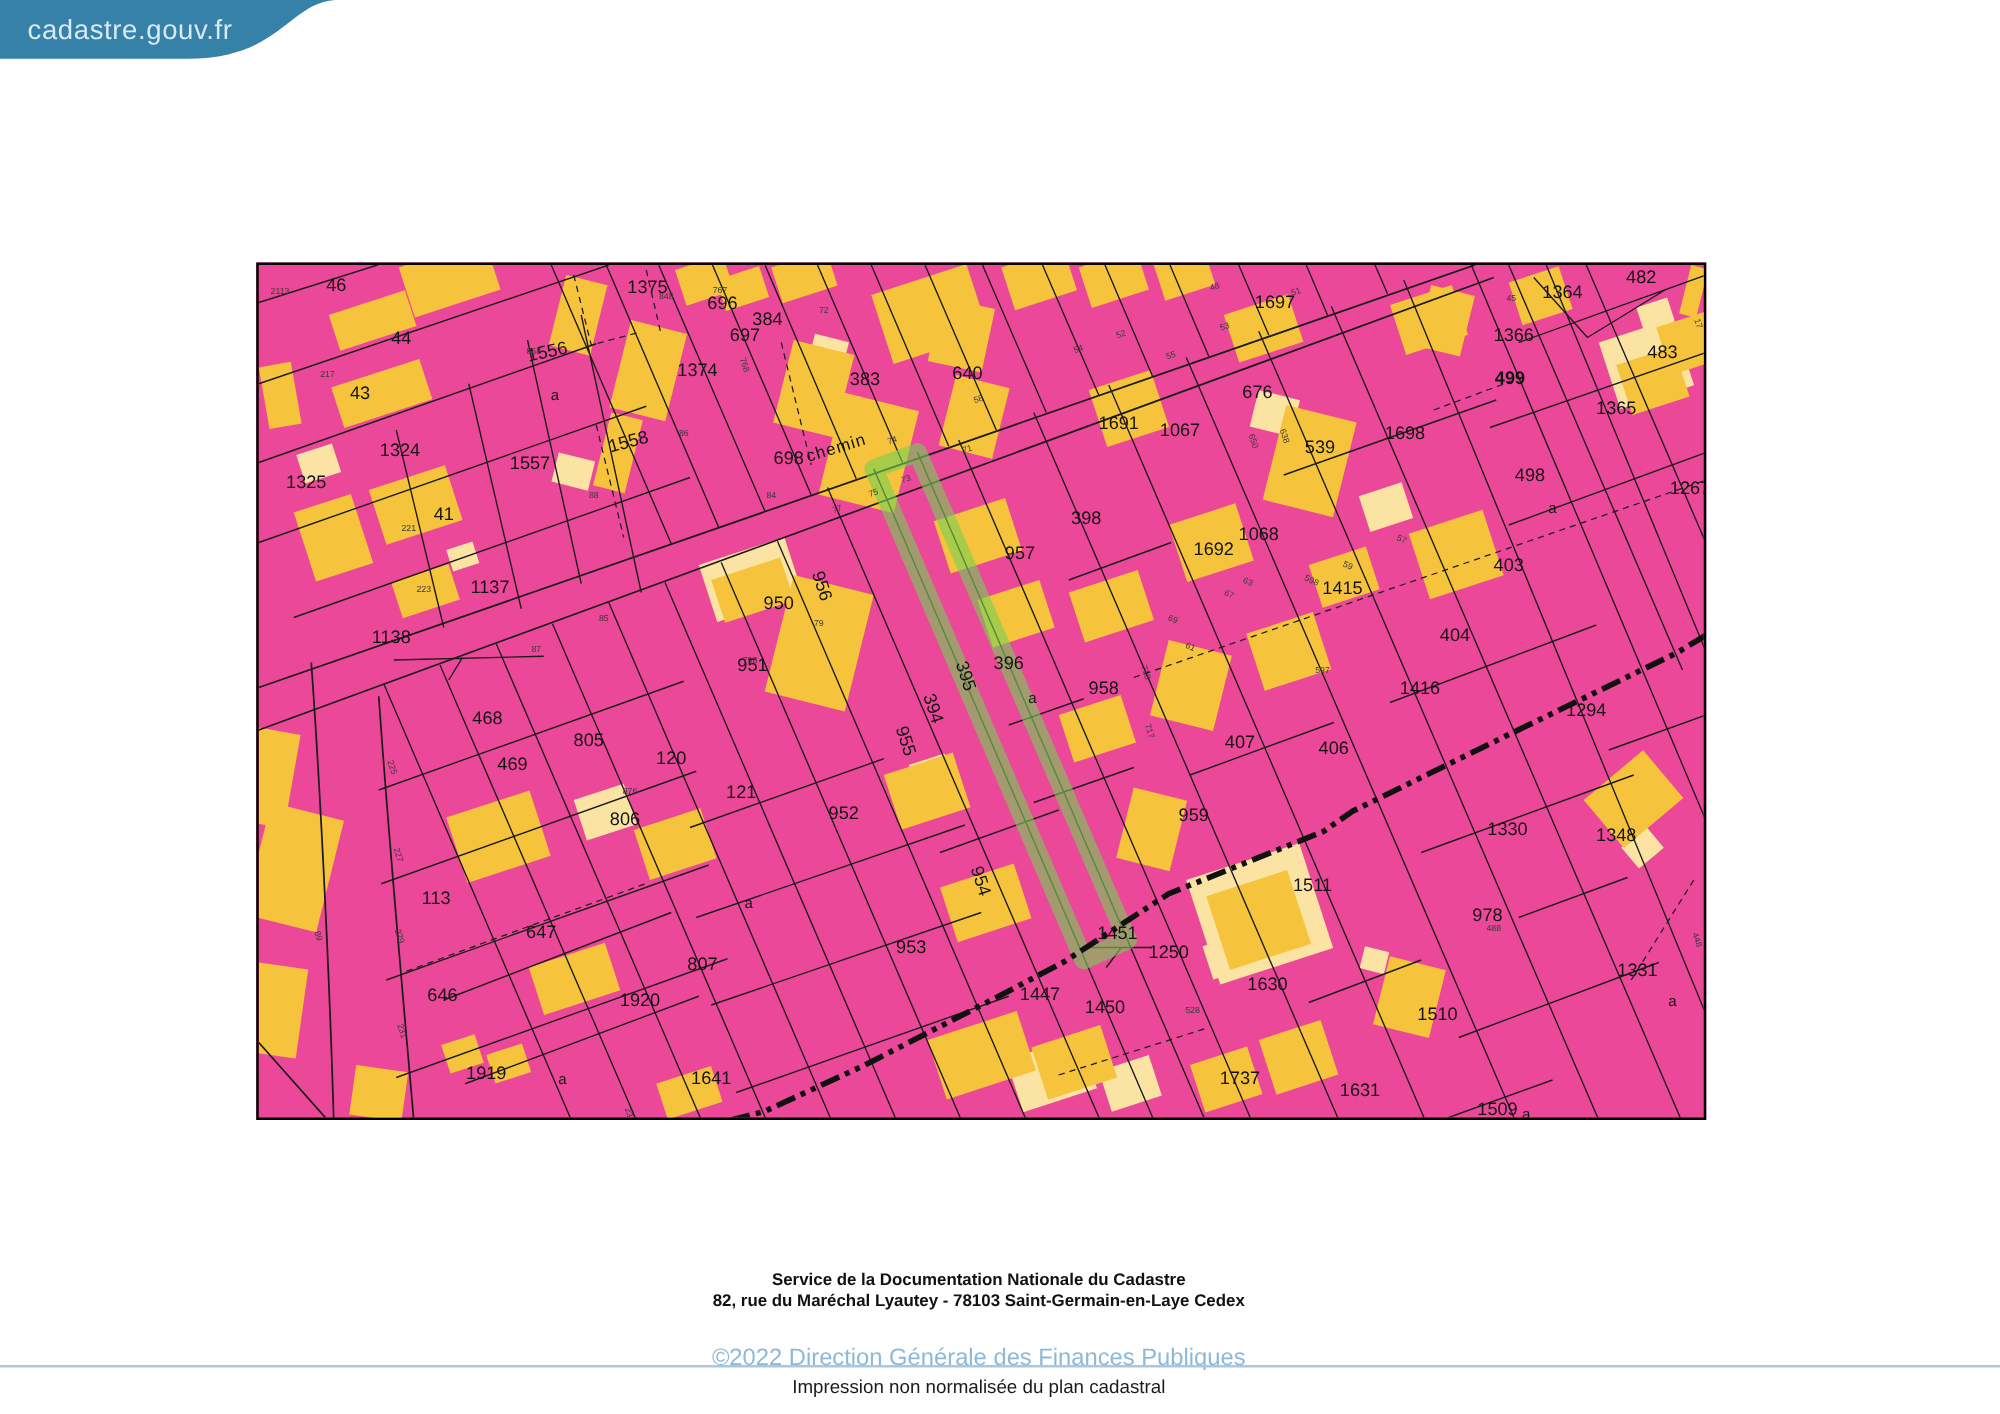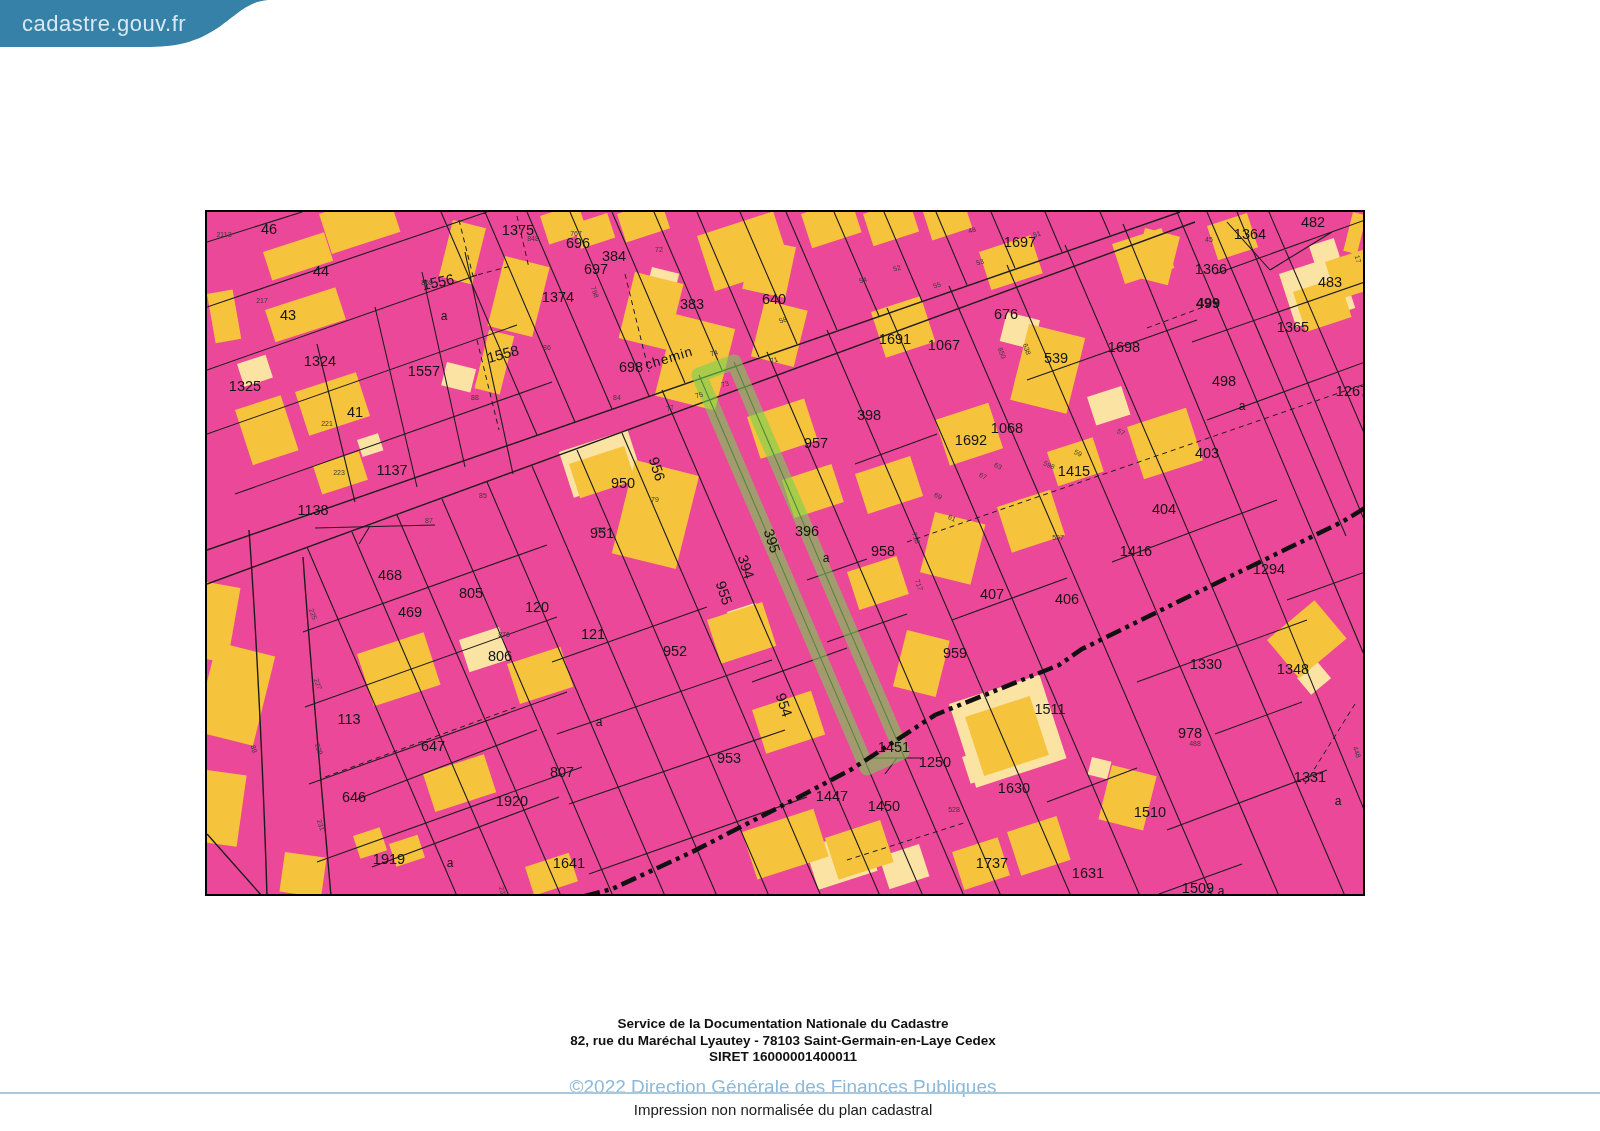--- a/index.html
+++ b/index.html
@@ -321,19 +321,18 @@
           <span class="plabel sm" style="left: 747px; top: 597px;">528</span>
           <span class="plabel sm" style="left: 988px; top: 531px;">488</span>
           <span class="plabel sm" style="left: 1150px; top: 540px; transform: translate(-50%, -50%) rotate(72deg);">448</span>
         </div>
     </div>
   </div>
 
   <div class="footer-address">
     <div>Service de la Documentation Nationale du Cadastre</div>
     <div>82, rue du Maréchal Lyautey - 78103 Saint-Germain-en-Laye Cedex</div>
-    <div>SIRET 16000001400011</div>
   </div>
   <div class="footer-copyright">©2022 Direction Générale des Finances Publiques</div>
   <hr class="footer-divider">
   <div class="footer-impression">Impression non normalisée du plan cadastral</div>
 
 </div>
 
 </body></html>

